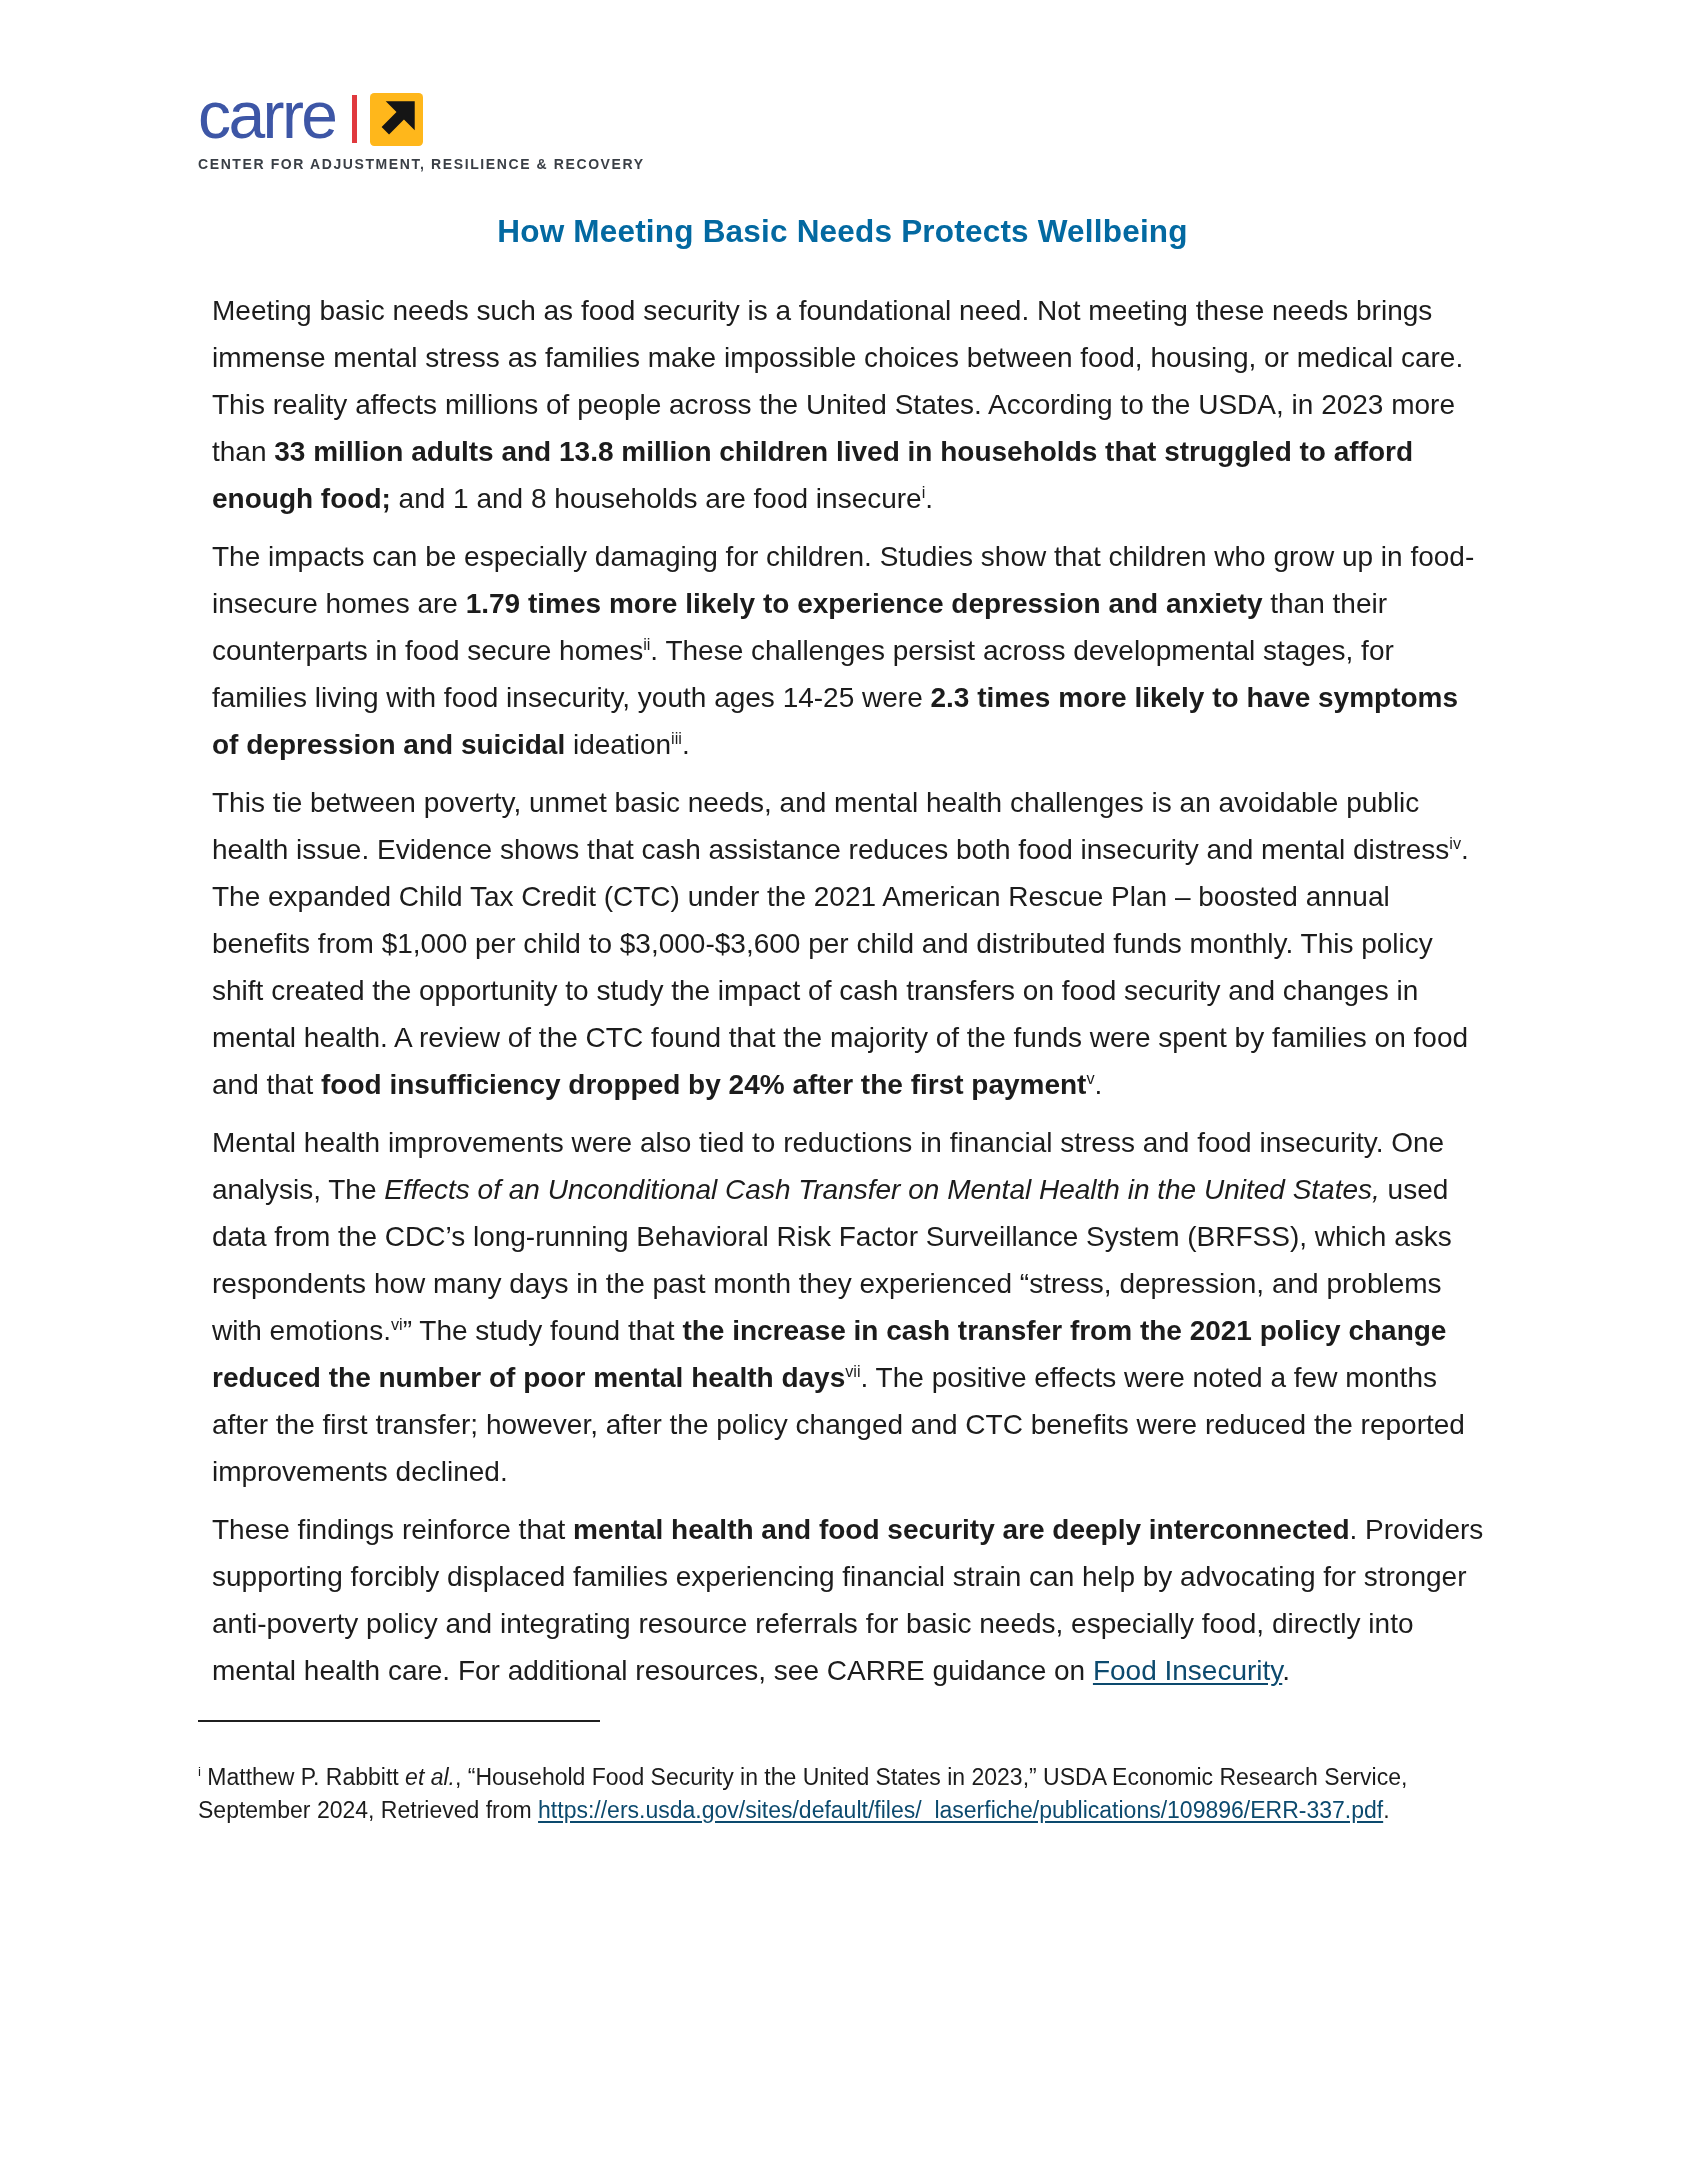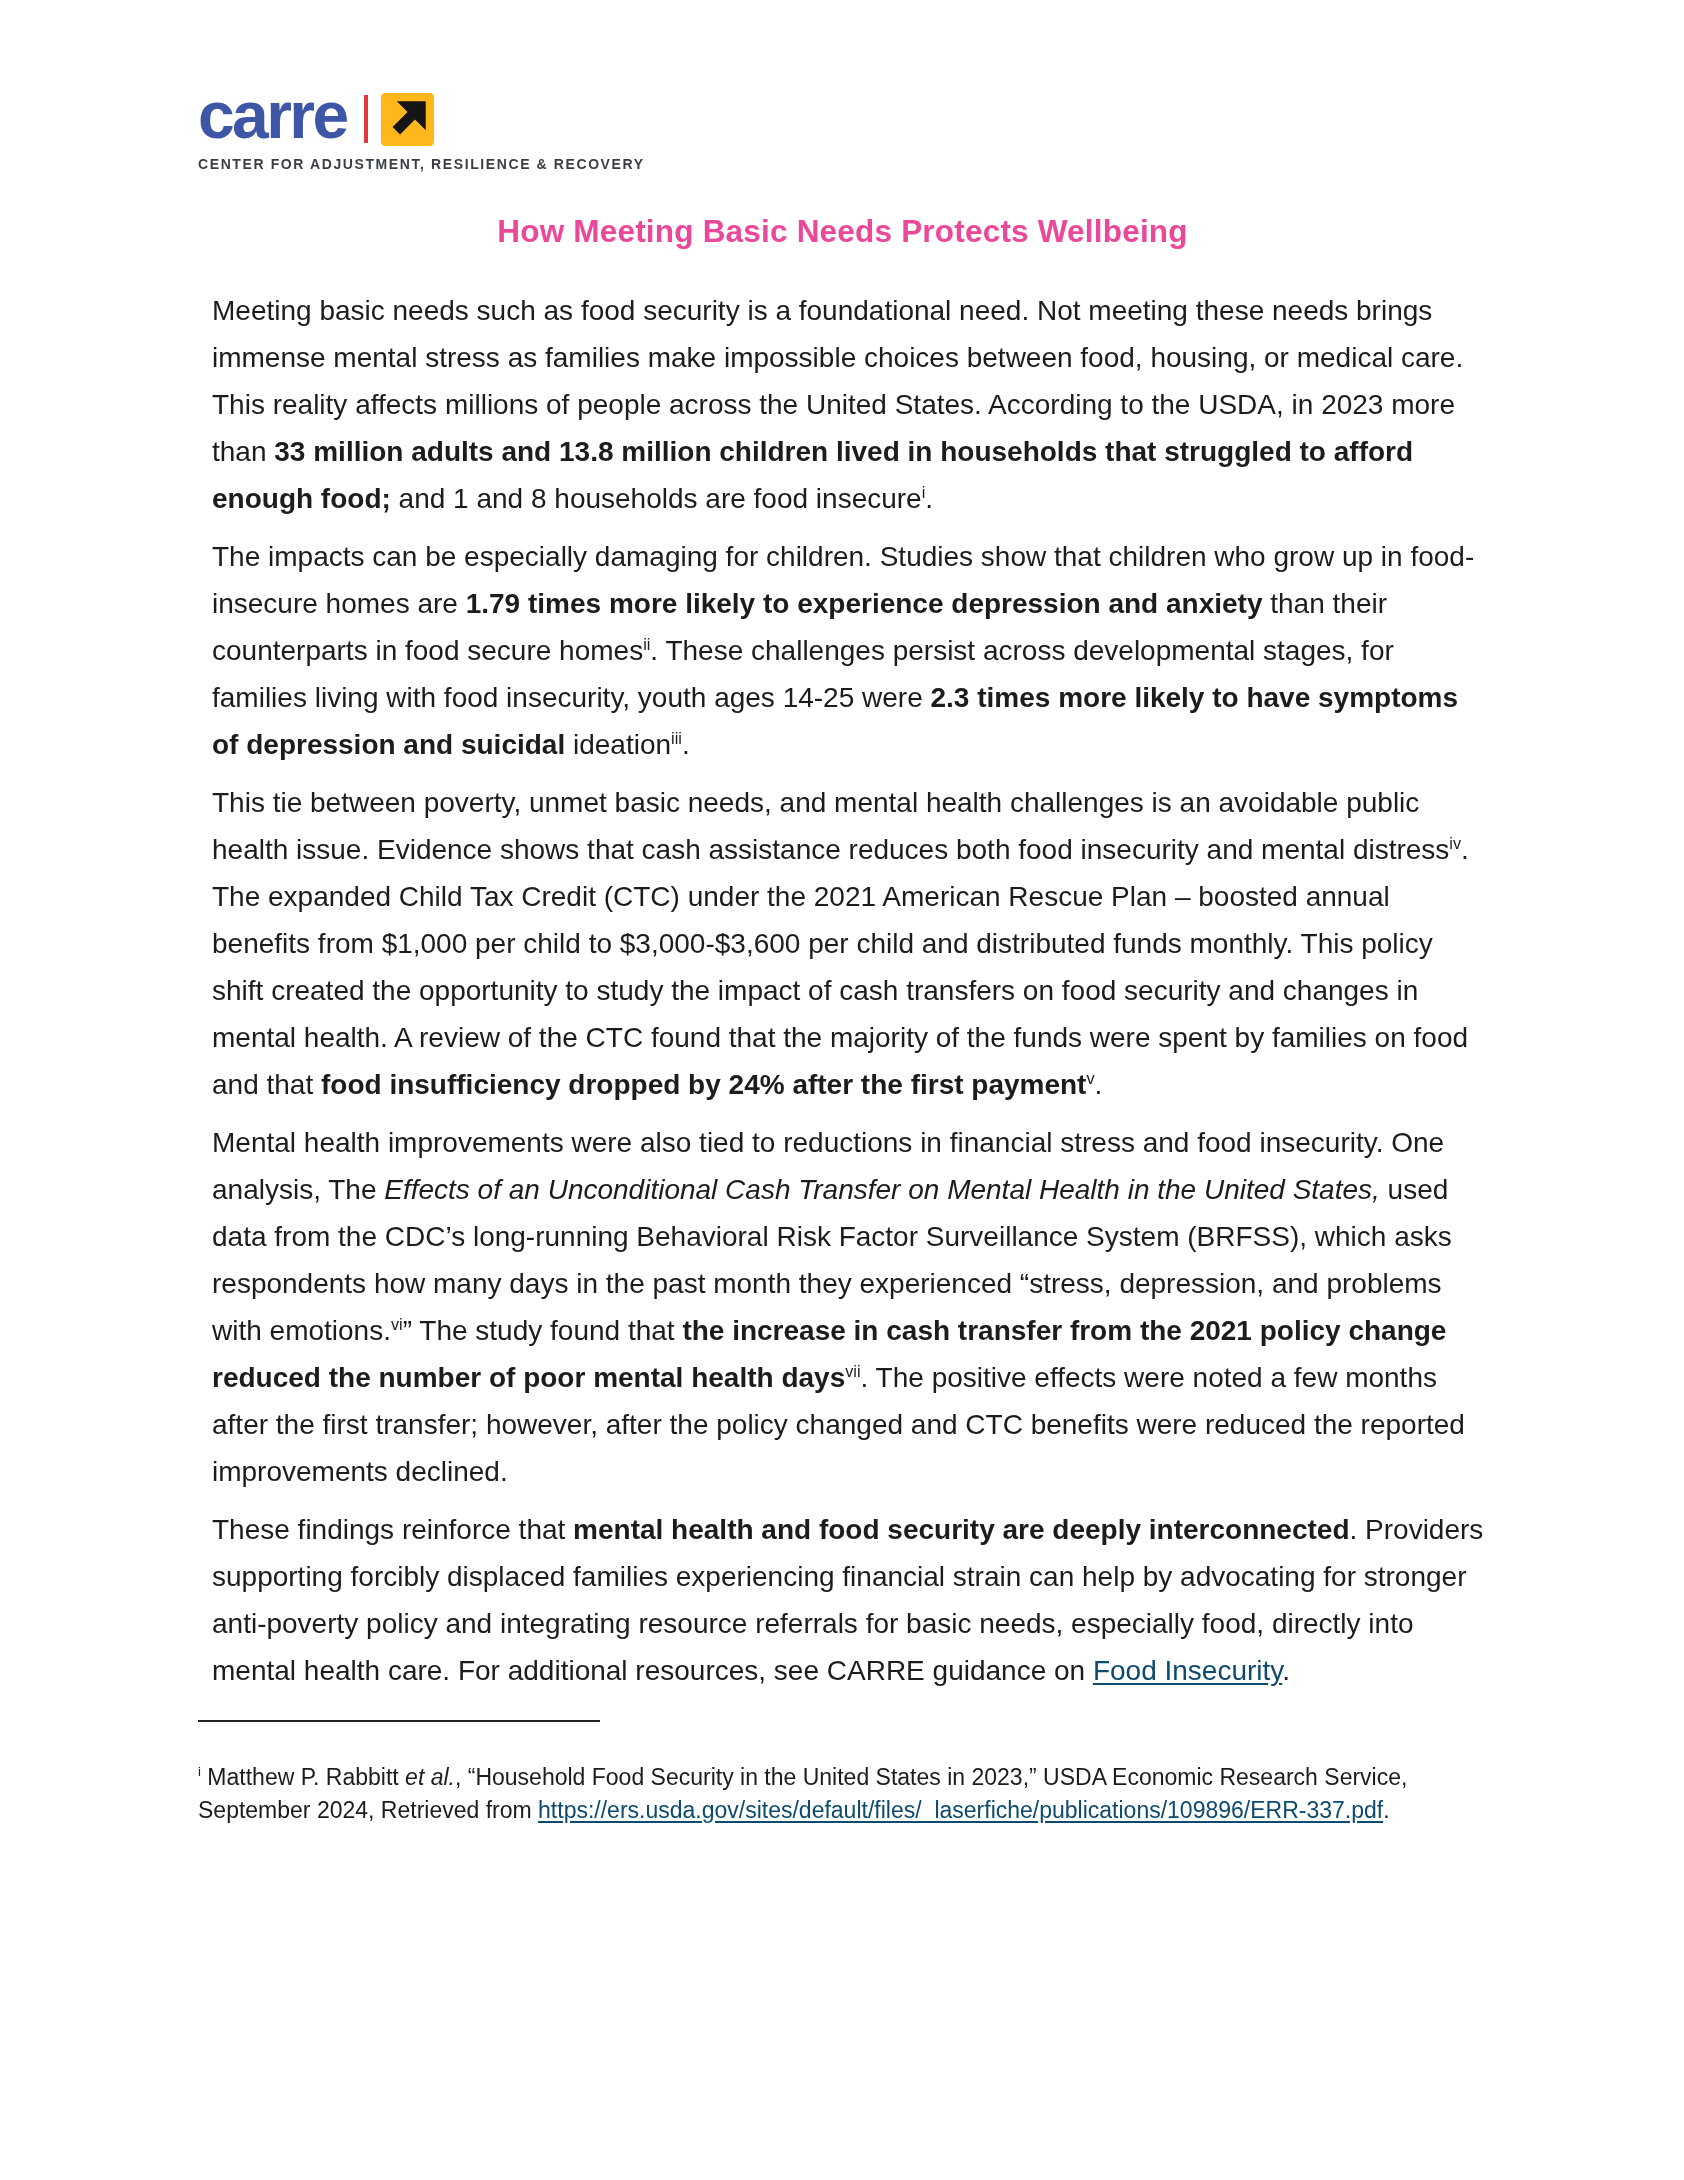--- a/index.html
+++ b/index.html
@@ -9,33 +9,33 @@
     color:#1c1c1c;
     -webkit-font-smoothing:antialiased;
   }
   .page{position:relative;width:1685px;height:2181px;background:#fff;overflow:hidden;}
   .content{padding:85px 198px 0 198px;}
 
   
   .logo-block{margin-bottom:6.8px;}
   .logo-row{display:flex;align-items:center;height:68px;}
   .wordmark{
-    font-size:66px;font-weight:700;color:#3d56a6;
+    font-size:66px;font-weight:400;color:#3d56a6;
     letter-spacing:-2.6px;line-height:1;padding-bottom:8.5px;
   }
   .logo-divider{width:4.3px;height:48px;background:#e0393e;margin:0 13.6px 0 17px;flex:none;}
   .irc-mark{flex:none;display:block;}
   .tagline{
     font-size:14px;font-weight:700;letter-spacing:1.6px;
     color:#3a3f46;margin-top:3.4px;white-space:nowrap;
   }
 
   
   .title{
-    text-align:center;font-size:31.5px;font-weight:700;color:#ec4899;
+    text-align:center;font-size:31.5px;font-weight:700;color:#0369a1;
     margin:41px 0 0 0;letter-spacing:0.2px;
   }
 
   
   .bodytext{margin-top:37px;width:1288px;}
   .para{font-size:28px;line-height:47px;margin:0 0 11px 14px;font-weight:400;color:#1c1c1c;}
   .regular{font-weight:400;}
   .bold{font-weight:700;}
   .italic{font-style:italic;}
   sup.fnref{font-size:58%;vertical-align:super;line-height:0;}

